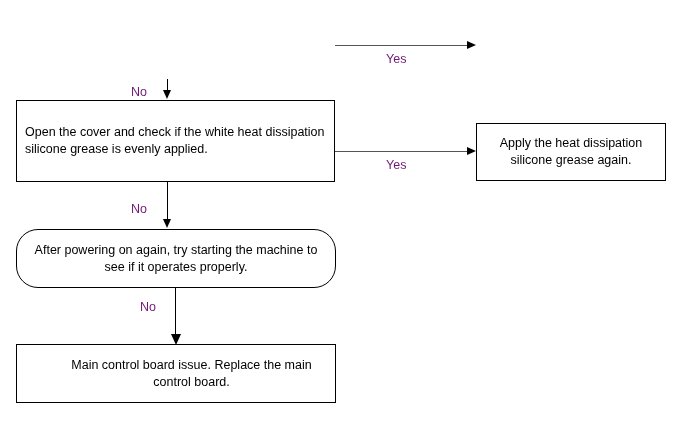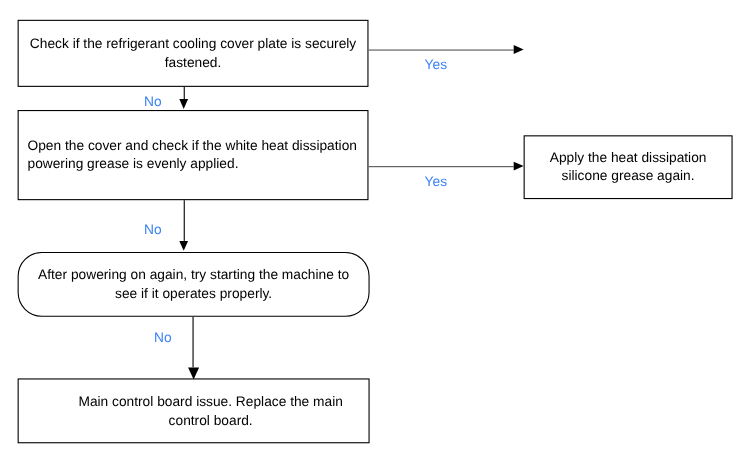--- a/index.html
+++ b/index.html
@@ -30,21 +30,21 @@
     padding: 2px 8px;
   }
   .node-text {
     display: block;
     width: 100%;
   }
   
   .edge-label {
     position: absolute;
     font-size: 12.5px;
-    color: #3b82f6;
+    color: #701a75;
     line-height: 14px;
     white-space: nowrap;
   }
   
   .vline {
     position: absolute;
     width: 1px;
     background: #000000;
   }
   .hline {
@@ -67,27 +67,24 @@
     border-top: 4.5px solid transparent;
     border-bottom: 4.5px solid transparent;
     border-left: 9px solid #000000;
   }
 </style>
 </head>
 <body>
 
 <div id="canvas">
 
-  <div class="node" style="left:16px; top:18px; width:319px; height:61px;">
-    <span class="node-text">Check if the refrigerant cooling cover plate is securely fastened.</span>
-  </div>
 
 
   <div class="node" style="left:16px; top:100px; width:319px; height:82px; text-align:left;">
-    <span class="node-text">Open the cover and check if the white heat dissipation powering grease is evenly applied.</span>
+    <span class="node-text">Open the cover and check if the white heat dissipation silicone grease is evenly applied.</span>
   </div>
 
   <div class="node" style="left:476px; top:123px; width:190px; height:58px;">
     <span class="node-text">Apply the heat dissipation silicone grease again.</span>
   </div>
 
   <div class="node" style="left:16px; top:229px; width:320px; height:59px;border-radius:22px;">
     <span class="node-text">After powering on again, try starting the machine to see if it operates properly.</span>
   </div>
 

